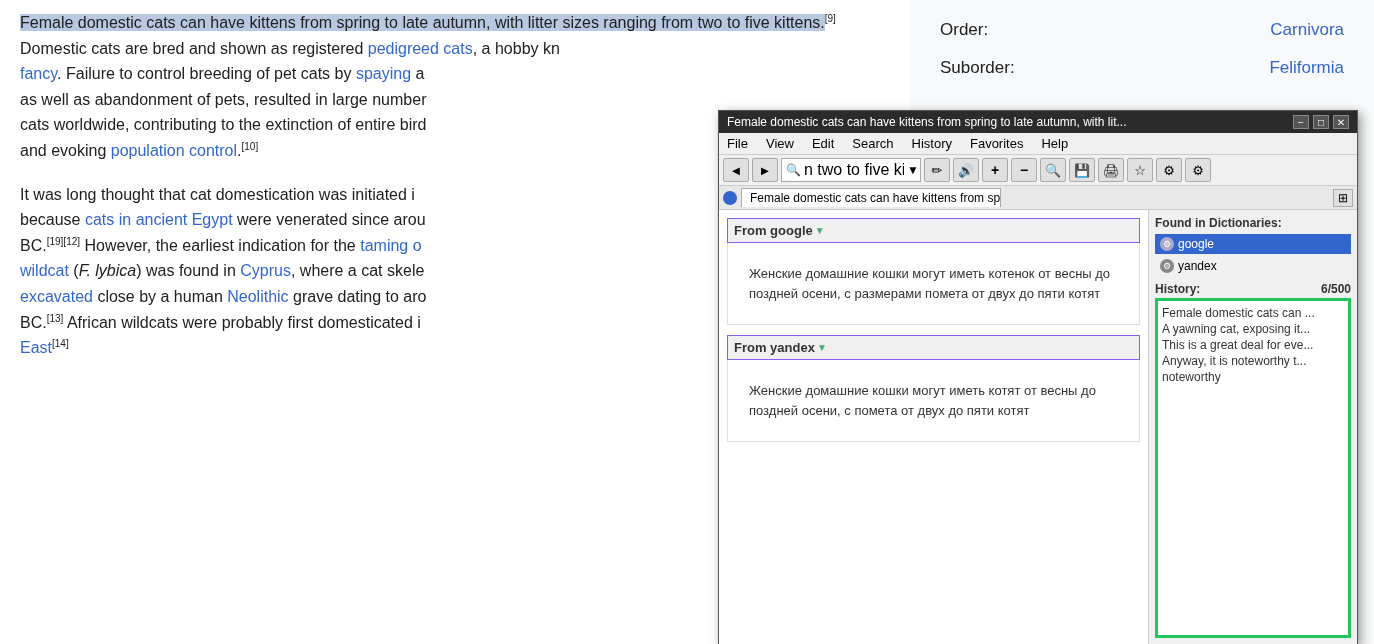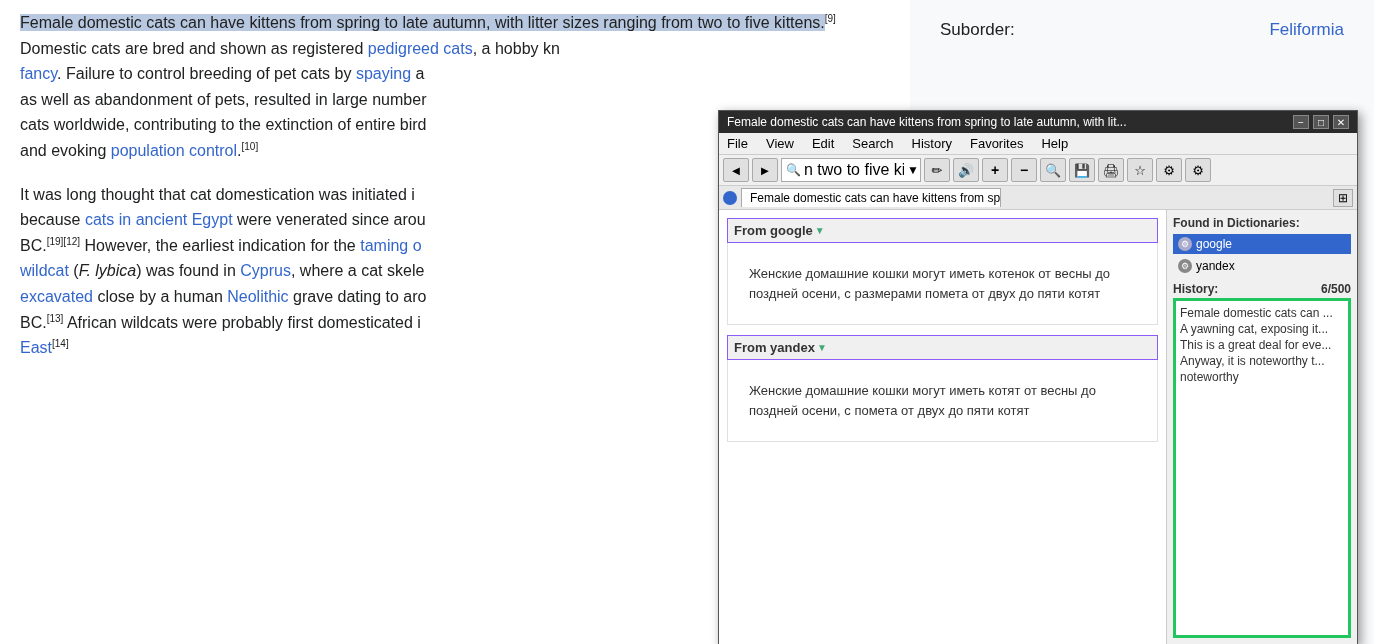--- a/index.html
+++ b/index.html
@@ -271,21 +271,21 @@
       font-size: 13px;
       color: #333;
       line-height: 1.5;
       border: 1px solid #e0e0e0;
       border-top: none;
       background: #fff;
     }
 
     
     .dict-sidebar {
-      width: 190px;
+      width: 208px;
       background: #f0f0f0;
       padding: 6px;
       font-size: 12px;
       display: flex;
       flex-direction: column;
       gap: 6px;
       overflow-y: auto;
     }
 
     .sidebar-section-title {
@@ -402,20 +402,24 @@
       <br><a href="#">wildcat</a> (<em>F. lybica</em>) was found in <a href="#">Cyprus</a>, where a cat skele
       <br><a href="#">excavated</a> close by a human <a href="#">Neolithic</a> grave dating to aro
       <br>BC.<sup>[13]</sup> African wildcats were probably first domesticated i
       <br><a href="#">East</a><sup>[14]</sup>
     </p>
   </div>
 </div>
 
 <div class="taxonomy-panel">
   <div class="taxonomy-row">
+    <span class="taxonomy-label">Order:</span>
+    <span class="taxonomy-value">Carnivora</span>
+  </div>
+  <div class="taxonomy-row">
     <span class="taxonomy-label">Suborder:</span>
     <span class="taxonomy-value">Feliformia</span>
   </div>
 </div>
 
 <div class="popup-window">
 
   <div class="popup-titlebar">
     <span class="popup-titlebar-title">Female domestic cats can have kittens from spring to late autumn, with lit...</span>
     <div class="popup-titlebar-btns">

